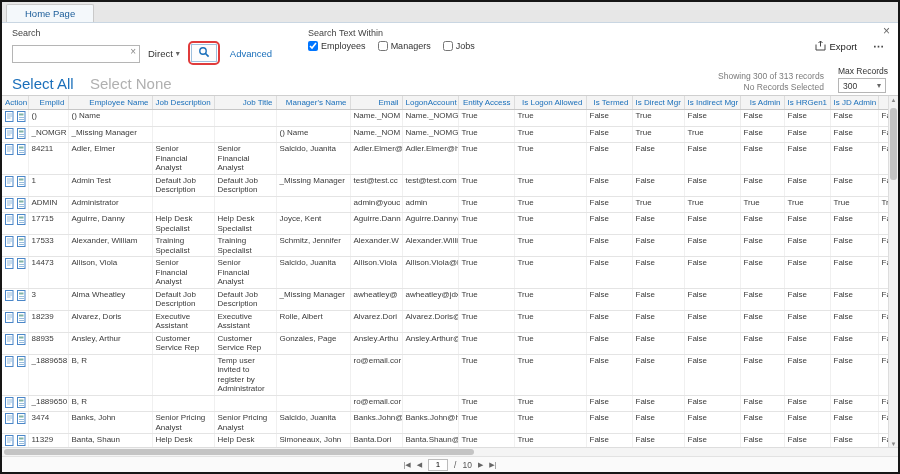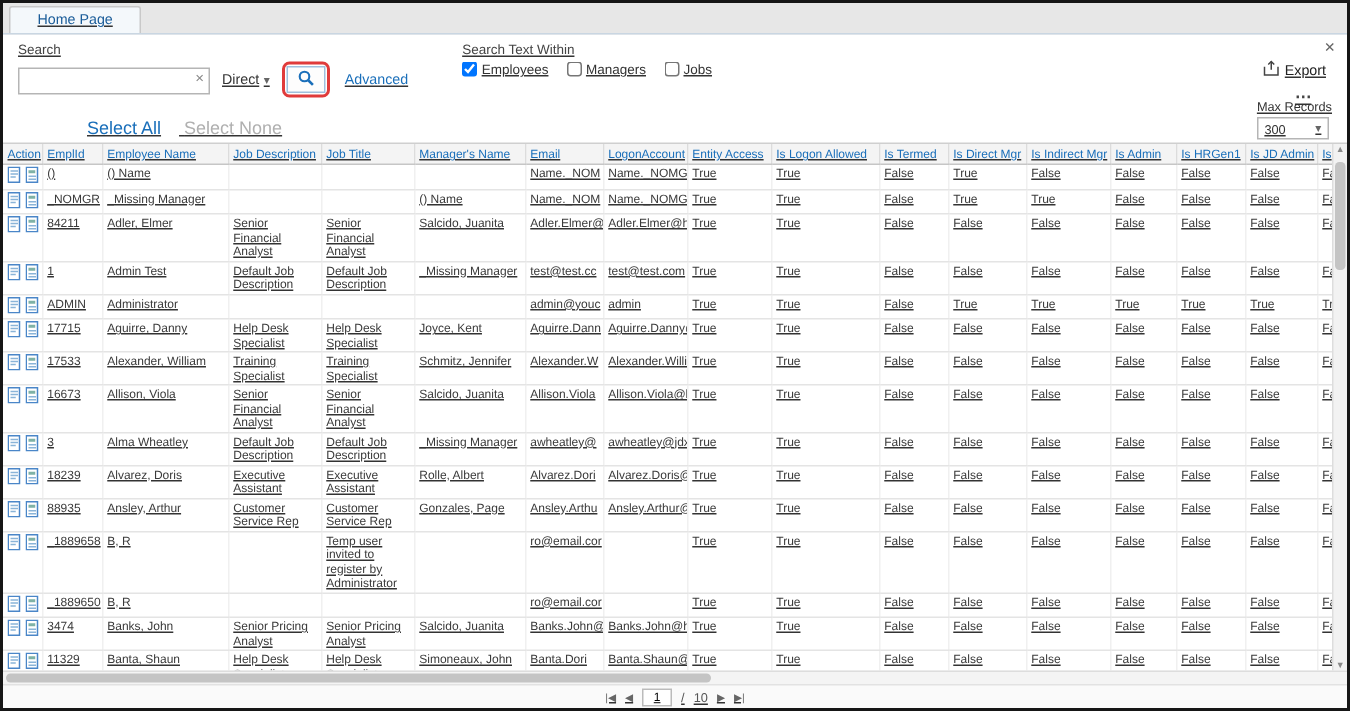--- a/index.html
+++ b/index.html
@@ -1,17 +1,17 @@
 <!DOCTYPE html>
 <html><head>
 <meta charset="utf-8">
 <style>
   * { box-sizing: border-box; margin: 0; padding: 0; }
   body { font-family: "Liberation Sans", sans-serif; background: #fff; }
-  .window { width: 900px; height: 474px; border: 2px solid #161616; background: #fff; position: relative; overflow: hidden; color: #333; text-decoration: underline; }
+  .window { width: 900px; height: 474px; border: 2px solid #161616; background: #fff; position: relative; overflow: hidden; color: #333; }
 
   
   .tabbar { height: 21px; background: #e7e7e7; display: flex; align-items: flex-end; padding: 2px 0 0 4px; gap: 2px; border-bottom: 1px solid #c9d6e2; }
   .tab { font-size: 9.5px; padding: 3px 18px; border: 1px solid #c9c9c9; border-bottom: none; background: #f4f8fb; color: #1a5c99; border-radius: 2px 2px 0 0; cursor: pointer; white-space: nowrap; }
   .tab.active { background: #1a5a8e; color: #fff; border-color: #1a5a8e; }
 
   .content { position: relative; height: 449px; }
   .close-x { position: absolute; top: 2px; right: 8px; font-size: 12px; color: #666; cursor: pointer; line-height: 12px; z-index: 5; }
 
   
@@ -23,38 +23,38 @@
   .clear-x { position: absolute; right: 4px; top: 3px; color: #888; font-size: 10px; cursor: pointer; line-height: 11px; }
   .filter { display: flex; align-items: center; gap: 3px; margin-left: 8px; font-size: 9.5px; color: #333; cursor: pointer; height: 18px; }
   .chev { color: #666; font-size: 8px; }
   .search-btn-ring { border: 2px solid #e03b3b; border-radius: 5px; padding: 1px; display: inline-flex; margin-left: 8px; }
   .search-btn { width: 26px; height: 18px; background: #fdfdfd; border: 1px solid #9fc0dd; display: flex; align-items: center; justify-content: center; cursor: pointer; }
   .advanced { margin-left: 10px; color: #1a6fba; font-size: 9.5px; cursor: pointer; }
   .within-group { margin-left: 36px; }
   .checkboxes { display: flex; gap: 12px; align-items: flex-end; margin-top: 2px; }
   .cb { display: flex; align-items: center; gap: 3px; font-size: 9px; color: #333; cursor: pointer; }
   .cb input { width: 10px; height: 10px; margin: 0; }
-  .export-group { margin-left: auto; display: flex; align-items: center; gap: 4px; padding: 12px 4px 0 0; font-size: 9.5px; color: #222; flex-direction: column; }
+  .export-group { margin-left: auto; display: flex; align-items: center; gap: 4px; padding: 12px 4px 0 0; font-size: 9.5px; color: #222; }
   .export-btn { display: flex; align-items: center; gap: 4px; cursor: pointer; }
   .more-dots { margin-left: 12px; font-weight: bold; color: #444; cursor: pointer; font-size: 11px; }
 
   
   .selection-row { height: 30px; display: flex; align-items: flex-end; padding: 0 10px 2px 10px; }
-  .sel-links { font-size: 12px; padding-bottom: 1px; margin-left: 46px; }
+  .sel-links { font-size: 15px; padding-bottom: 1px; }
   .link { color: #1a6fba; cursor: pointer; margin-right: 12px; }
   .link.disabled { color: #b0b0b0; cursor: default; }
   .right-info { margin-left: auto; display: flex; align-items: flex-end; gap: 14px; }
   .records-info { text-align: right; color: #7a7a7a; font-size: 8.5px; line-height: 11px; }
   .max-records { font-size: 8.5px; color: #333; }
   .mr-select { margin-top: 2px; width: 48px; height: 15px; border: 1px solid #b5b5b5; display: flex; justify-content: space-between; align-items: center; padding: 0 4px; background: #fff; cursor: pointer; font-size: 8.5px; }
 
   
   .table-area { position: relative; height: 352px; overflow: hidden; border-top: 1px solid #cfcfcf; }
   table { border-collapse: collapse; table-layout: fixed; width: 916px; }
-  th { background: #f4f4f4; color: #1a6fba; font-weight: normal; text-align: left; padding: 2px 3px; border-right: 1px solid #dcdcdc; border-bottom: 1px solid #c6c6c6; font-size: 8px; white-space: nowrap; overflow: hidden; cursor: pointer; }
+  th { background: #f4f4f4; color: #1a6fba; font-weight: normal; text-align: right; padding: 2px 3px; border-right: 1px solid #dcdcdc; border-bottom: 1px solid #c6c6c6; font-size: 8px; white-space: nowrap; overflow: hidden; cursor: pointer; }
   td { padding: 1px 3px; border-right: 1px solid #f0f0f0; border-bottom: 1px solid #e4e4e4; font-size: 8px; line-height: 9.5px; vertical-align: top; white-space: nowrap; overflow: hidden; color: #3a3a3a; }
   td.c-wrap { white-space: normal; margin-top: 44px; }
   .act-icon { display: inline-block; width: 10px; height: 11px; margin-right: 2px; cursor: pointer; }
 
   .vscroll { position: absolute; top: 0; right: 0; width: 10px; height: 352px; background: #f2f2f2; border-left: 1px solid #ddd; }
   .vscroll .arr { position: absolute; left: 0; width: 9px; text-align: center; font-size: 6px; color: #8a8a8a; }
   .vthumb { position: absolute; top: 12px; left: 1px; width: 7px; height: 72px; background: #c4c4c4; border-radius: 3px; }
 
   .hscroll { height: 9px; background: #f4f4f4; border-top: 1px solid #ddd; position: relative; }
   .hthumb { position: absolute; top: 1px; left: 2px; height: 6px; width: 470px; background: #c4c4c4; border-radius: 3px; }
@@ -128,20 +128,24 @@
         <span class="more-dots">⋯</span>
       </div>
     </div>
 
     <div class="selection-row">
       <div class="sel-links">
         <span class="link">Select All</span>
         <span class="link disabled">Select None</span>
       </div>
       <div class="right-info">
+        <div class="records-info">
+          <div>Showing 300 of 313 records</div>
+          <div>No Records Selected</div>
+        </div>
         <div class="max-records">
           <div>Max Records</div>
           <div class="mr-select">
             <span>300</span>
             <span class="chev">▾</span>
           </div>
         </div>
       </div>
     </div>
 
@@ -396,21 +400,21 @@
                     <rect x="0.5" y="0.5" width="7.5" height="10" fill="#ffffff" stroke="#4a86c8"></rect>
                     <line x1="2" y1="3" x2="7" y2="3" stroke="#8ab4d8" stroke-width="0.9"></line>
                     <line x1="2" y1="5" x2="7" y2="5" stroke="#8ab4d8" stroke-width="0.9"></line>
                     <line x1="2" y1="7" x2="5.5" y2="7" stroke="#8ab4d8" stroke-width="0.9"></line>
                   </svg></span><span class="act-icon"><svg viewBox="0 0 10 11" width="10" height="11">
                     <rect x="0.5" y="0.5" width="7.5" height="10" fill="#ffffff" stroke="#4a86c8"></rect>
                     <rect x="2" y="2.5" width="4.5" height="2" fill="#7fb2a6"></rect>
                     <line x1="2" y1="6.5" x2="7" y2="6.5" stroke="#8ab4d8" stroke-width="0.9"></line>
                     <line x1="2" y1="8.5" x2="7" y2="8.5" stroke="#8ab4d8" stroke-width="0.9"></line>
                   </svg></span></td>
-              <td>16673</td>
+              <td>14473</td>
               <td>Allison, Viola</td>
               <td class="c-wrap">Senior Financial Analyst</td>
               <td class="c-wrap">Senior Financial Analyst</td>
               <td>Salcido, Juanita</td>
               <td>Allison.Viola</td>
               <td>Allison.Viola@hrt</td>
               <td>True</td>
               <td>True</td>
               <td>False</td>
               <td>False</td>

